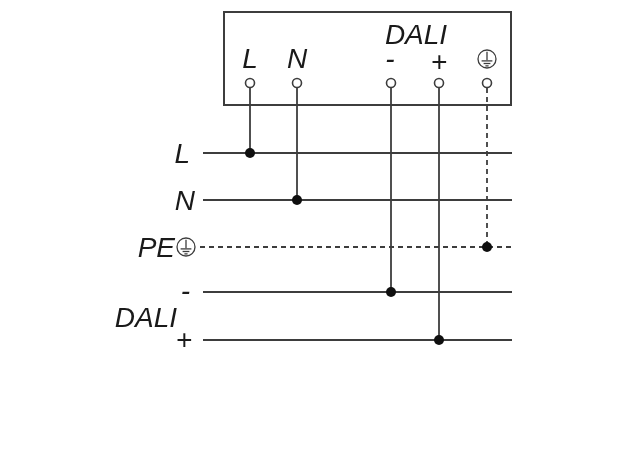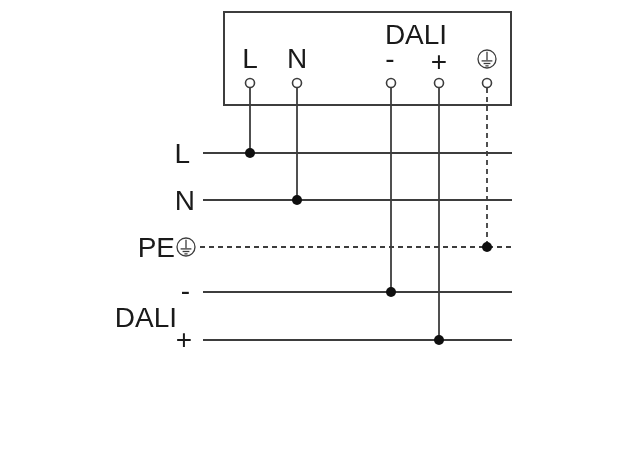--- a/index.html
+++ b/index.html
@@ -6,20 +6,21 @@
     margin: 0;
     padding: 0;
     background: var(--background, #ffffff);
   }
   .canvas {
     position: relative;
     width: 632px;
     height: 474px;
     background: var(--background, #ffffff);
     overflow: hidden;
+    font-style: italic;
   }
   svg text {
     font-family: "Liberation Sans", sans-serif;
     font-size: 28px;
     fill: var(--text, #1a1a1a);
   }
   .wire {
     stroke: var(--wire, #3d3d3d);
     stroke-width: 1.8;
     fill: none;

